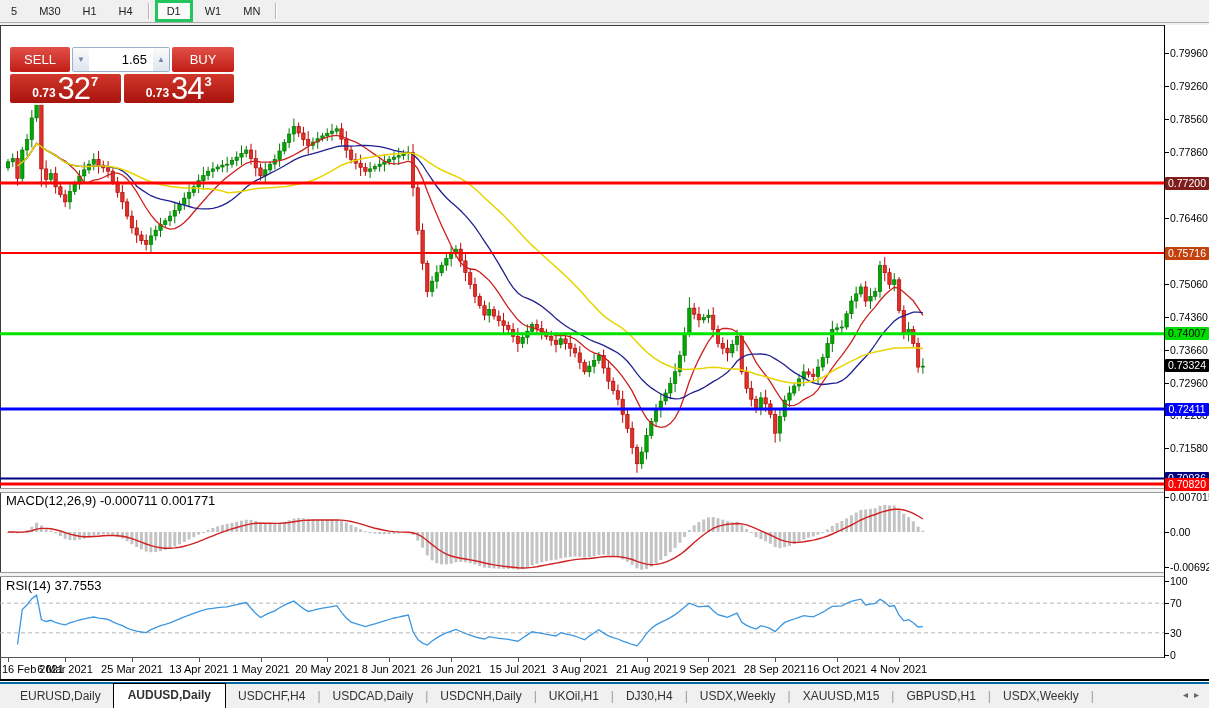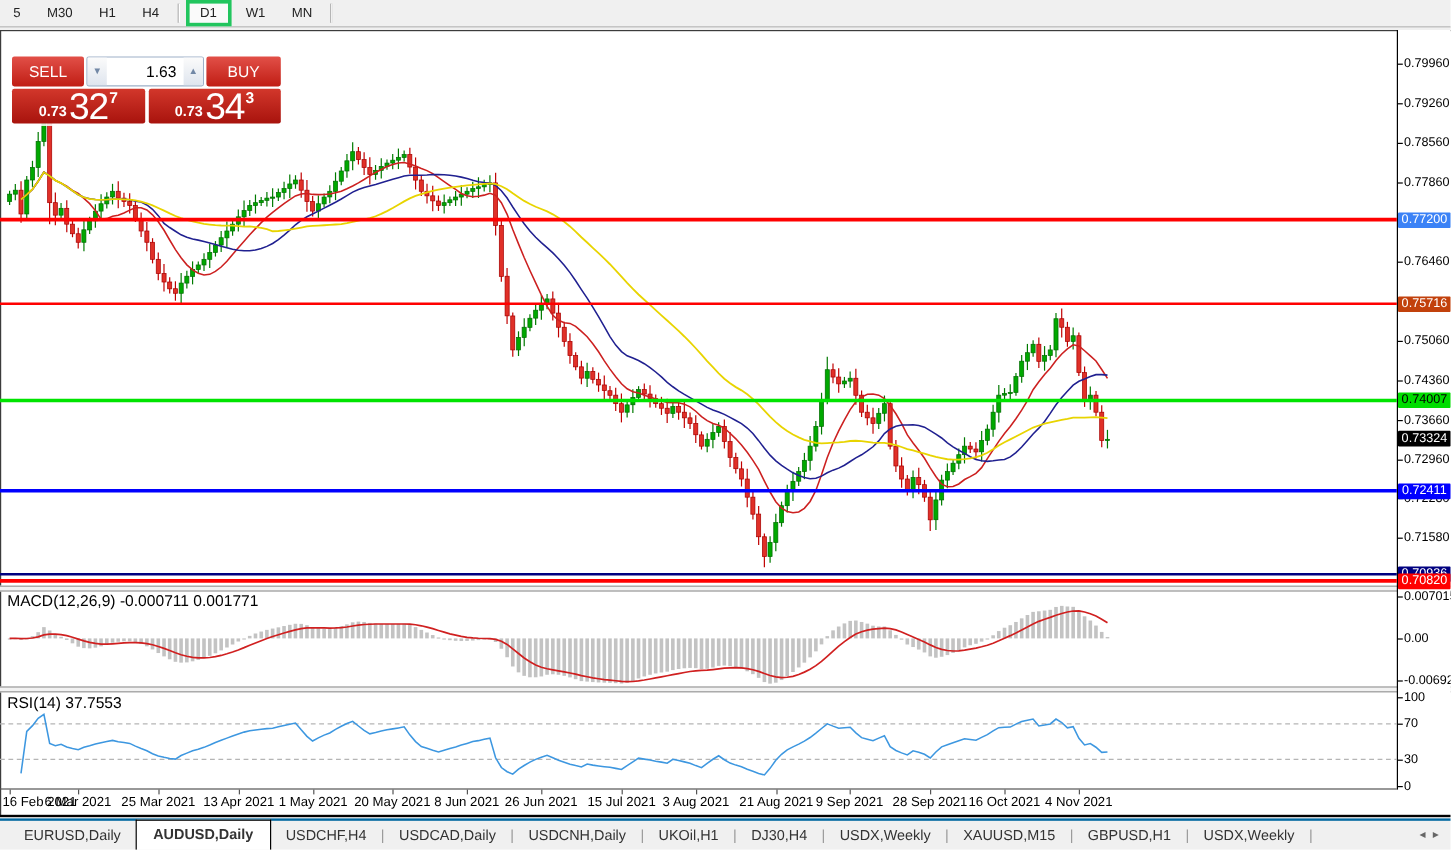--- a/index.html
+++ b/index.html
@@ -676,21 +676,21 @@
       <line x1="0" y1="632.8" x2="1164" y2="632.8" stroke="#b5b5b5" stroke-width="1" stroke-dasharray="4 3"></line>
       <polyline points="17.5,644.4 22.3,609.5 27.1,604.7 31.8,598.6 36.6,595.2 41.4,619.5 46.1,621.5 50.9,620.3 55.6,622.5 60.4,623.8 65.2,624.8 69.9,622.8 74.7,621.5 79.5,620.0 84.2,618.9 89.0,617.9 93.8,617.0 98.5,618.2 103.3,618.7 108.1,619.5 112.8,621.8 117.6,623.8 122.4,625.6 127.1,628.1 131.9,630.0 136.7,631.1 141.4,632.0 146.2,632.6 150.9,629.6 155.7,627.6 160.5,625.7 165.2,624.4 170.0,622.8 174.8,620.9 179.5,618.8 184.3,616.9 189.1,615.1 193.8,613.4 198.6,611.6 203.4,610.1 208.1,608.9 212.9,608.3 217.7,607.7 222.4,607.2 227.2,606.9 232.0,605.7 236.7,604.6 241.5,603.5 246.2,602.5 251.0,608.2 255.8,613.6 260.5,617.5 265.3,614.9 270.1,612.6 274.8,610.8 279.6,607.8 284.4,605.2 289.1,602.9 293.9,601.1 298.7,605.0 303.4,608.6 308.2,611.5 313.0,610.4 317.7,609.2 322.5,608.2 327.3,607.4 332.0,606.6 336.8,605.7 341.5,612.4 346.3,618.0 351.1,622.1 355.8,623.6 360.6,625.2 365.4,626.6 370.1,625.2 374.9,623.8 379.7,622.4 384.4,620.9 389.2,619.5 394.0,618.0 398.7,617.2 403.5,616.0 408.3,615.1 413.0,631.5 417.8,639.6 422.6,643.1 427.3,645.1 432.1,641.0 436.8,637.9 441.6,635.1 446.4,632.8 451.1,631.1 455.9,629.4 460.7,631.5 465.4,633.5 470.2,635.2 475.0,636.8 479.7,638.0 484.5,639.1 489.3,636.7 494.0,637.6 498.8,638.3 503.6,638.9 508.3,639.4 513.1,640.3 517.9,641.2 522.6,638.0 527.4,634.9 532.1,631.8 536.9,632.6 541.7,633.4 546.4,634.3 551.2,635.1 556.0,636.0 560.7,632.7 565.5,633.8 570.3,634.9 575.0,636.0 579.8,638.0 584.6,639.7 589.3,636.1 594.1,632.7 598.9,629.8 603.6,633.1 608.4,635.9 613.2,637.6 617.9,639.0 622.7,641.1 627.4,642.7 632.2,644.5 637.0,645.8 641.7,640.3 646.5,633.6 651.3,628.6 656.0,624.9 660.8,622.4 665.6,620.1 670.3,617.6 675.1,614.6 679.9,611.0 684.6,607.1 689.4,603.2 694.2,605.1 698.9,606.8 703.7,606.4 708.5,606.0 713.2,610.7 718.0,614.7 722.8,616.0 727.5,617.3 732.3,615.1 737.0,613.1 741.8,622.2 746.6,625.4 751.3,627.4 756.1,629.1 760.9,625.7 765.6,626.8 770.4,628.6 775.2,631.6 779.9,626.7 784.7,622.4 789.5,620.7 794.2,619.0 799.0,617.3 803.8,615.7 808.5,616.3 813.3,616.9 818.0,614.5 822.8,612.2 827.6,609.1 832.3,606.4 837.1,606.1 841.9,605.9 846.6,603.4 851.4,601.3 856.2,600.2 860.9,599.2 865.7,605.0 870.5,604.2 875.2,603.3 880.0,599.2 884.8,602.1 889.5,606.5 894.3,605.6 899.1,615.2 903.8,620.8 908.6,619.6 913.3,622.7 918.1,627.0 922.9,626.7 " fill="none" stroke="#3d97e0" stroke-width="1.3"></polyline>
     </svg>
 
 
   <div id="trade-widget">
     <div id="trade-row1">
       <div class="tradebtn" id="sell-btn">SELL</div>
       <div id="vol-box">
         <div class="spin">▼</div>
-        <div id="vol-val">1.63</div>
+        <div id="vol-val">1.65</div>
         <div class="spin">▲</div>
       </div>
       <div class="tradebtn" id="buy-btn">BUY</div>
     </div>
     <div id="trade-row2">
       <div class="bigprice">
         <span class="bp-pfx">0.73</span>
         <span class="bp-big">32</span>
         <span class="bp-sup">7</span>
       </div>
@@ -740,21 +740,21 @@
       <div class="tick-label" style="top: 536px;">-0.006923</div>
       <div class="tickmark" style="top: 556px;"></div>
       <div class="tick-label" style="top: 550px;">100</div>
       <div class="tickmark" style="top: 578px;"></div>
       <div class="tick-label" style="top: 572px;">70</div>
       <div class="tickmark" style="top: 608px;"></div>
       <div class="tick-label" style="top: 602px;">30</div>
       <div class="tickmark" style="top: 630px;"></div>
       <div class="tick-label" style="top: 624px;">0</div>
       <div class="px-badge" style="top: 447px; background: rgb(0, 0, 128); color: rgb(255, 255, 255);">0.70936</div>
-      <div class="px-badge" style="top: 152px; background: #3b82f6; color: rgb(255, 255, 255);">0.77200</div>
+      <div class="px-badge" style="top: 152px; background: #7f1d1d; color: rgb(255, 255, 255);">0.77200</div>
       <div class="px-badge" style="top: 222px; background: #c2410c; color: rgb(255, 255, 255);">0.75716</div>
       <div class="px-badge" style="top: 302px; background: rgb(0, 221, 0); color: rgb(0, 0, 0);">0.74007</div>
       <div class="px-badge" style="top: 334px; background: rgb(0, 0, 0); color: rgb(255, 255, 255);">0.73324</div>
       <div class="px-badge" style="top: 378px; background: rgb(0, 0, 255); color: rgb(255, 255, 255);">0.72411</div>
       <div class="px-badge" style="top: 453px; background: rgb(255, 0, 0); color: rgb(255, 255, 255);">0.70820</div>
     </div>
 
   <div id="axisline-dates"></div>
   <div id="date-axis">
       <div class="date-tick" style="left: 8px;"></div>

